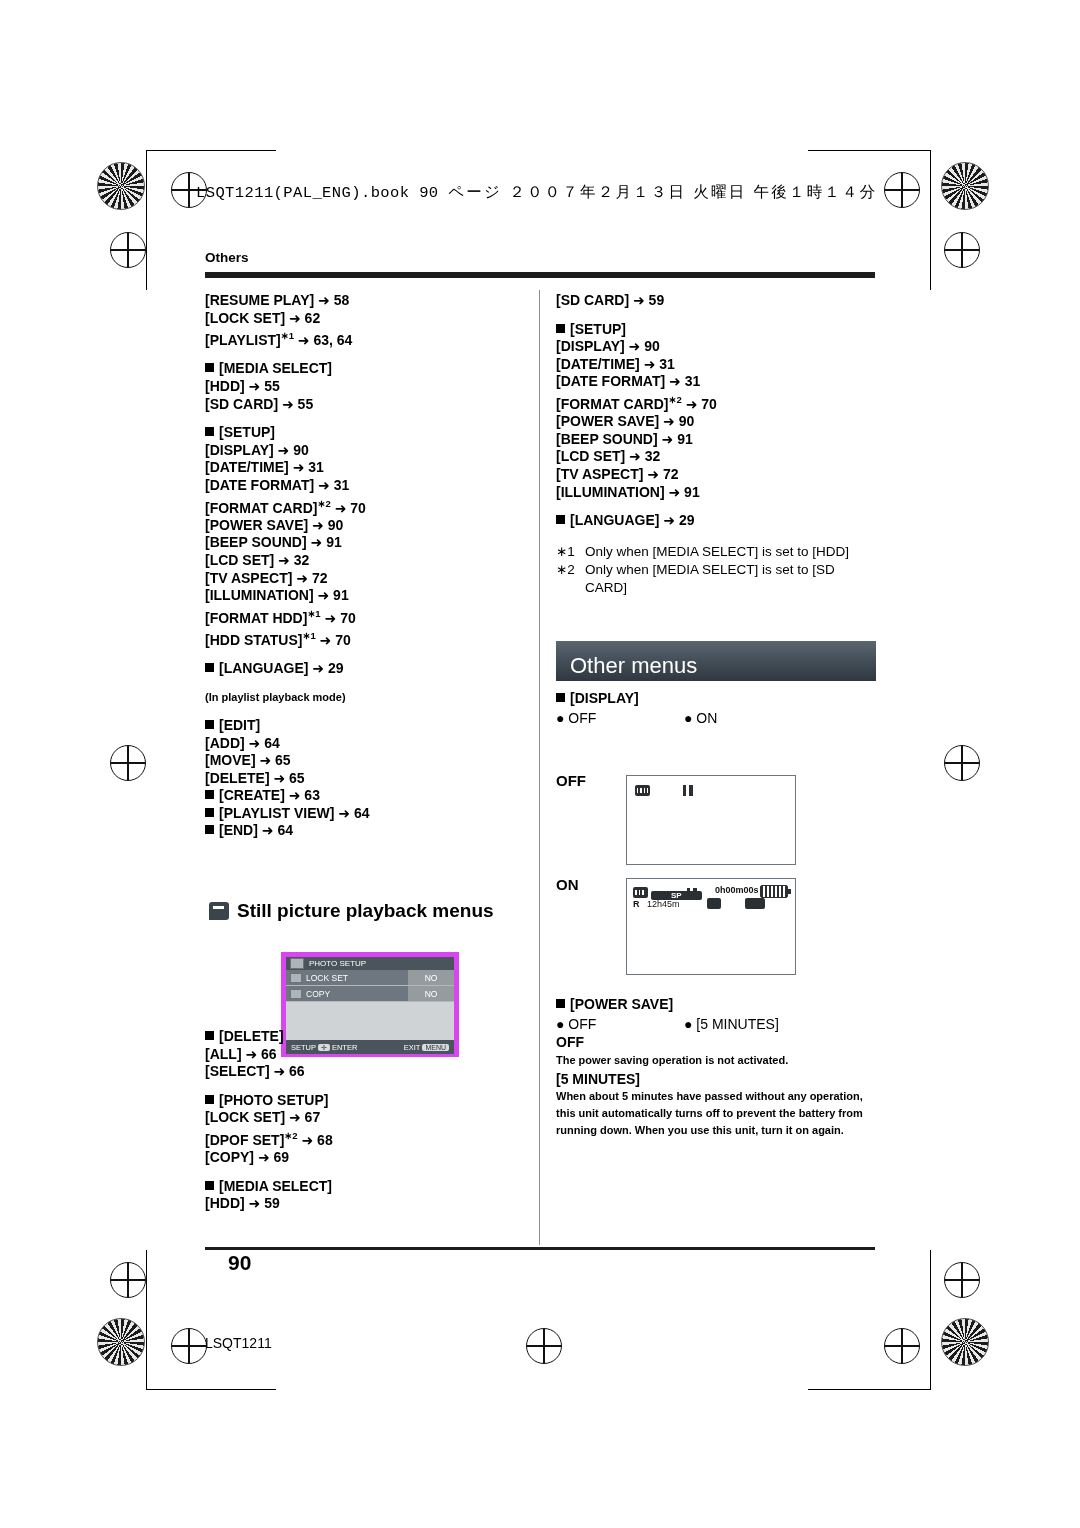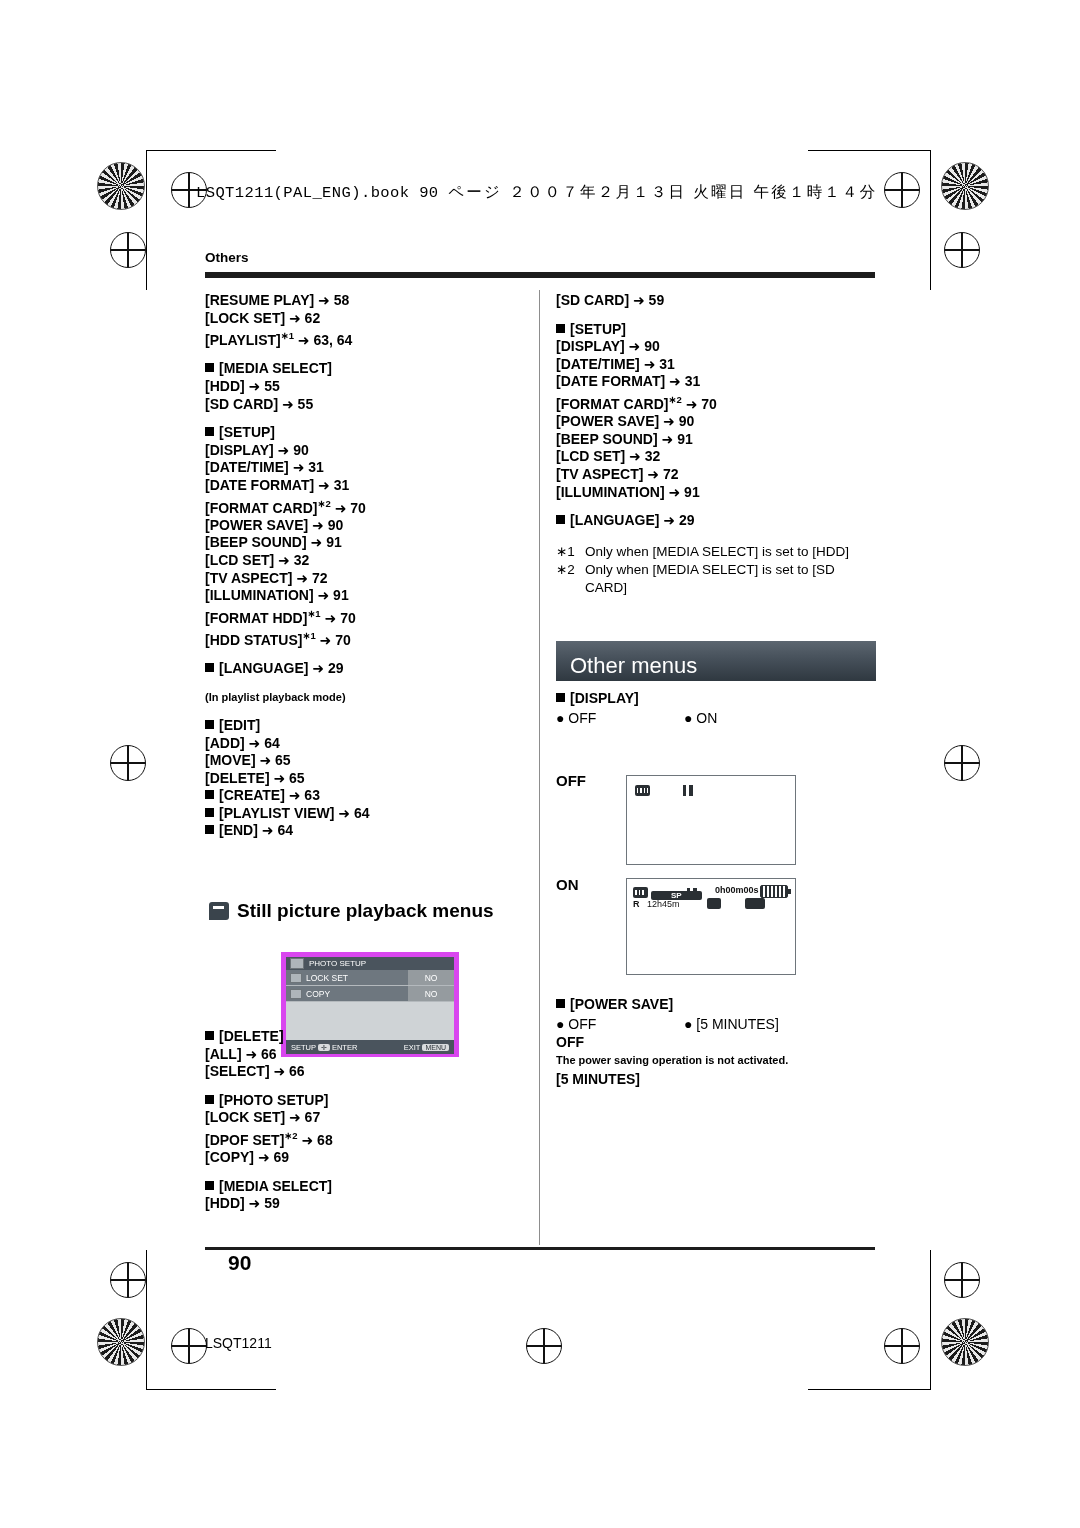--- a/index.html
+++ b/index.html
@@ -332,20 +332,21 @@
 
   <div style="position:absolute;left:556px;top:996px;width:320px;font-size:14px;line-height:17.6px;">
     <div class="item"><span class="bullet"></span><span>[POWER SAVE]</span></div>
     <div style="display:flex;margin-top:2px;">
       <div style="width:128px;">● <span>OFF</span></div>
       <div>● <span>[<span>5 MINUTES</span>]</span></div>
     </div>
     <div style="font-weight:bold;margin-top:1px;">OFF</div>
     <div class="note">The power saving operation is not activated.</div>
     <div style="font-weight:bold;margin-top:2px;">[5 MINUTES]</div>
+    <div class="note">When about 5 minutes have passed without any operation, this unit automatically turns off to prevent the battery from running down. When you use this unit, turn it on again.</div>
   </div>
 
 <div style="position: absolute; left: 205px; top: 1028px; width: 320px; font-size: 14px; line-height: 17.6px;">
       <div>
         <div class="item"><span class="bullet"></span>[DELETE]</div>
         <div class="item">[ALL] <span class="arrow">➜</span> 66</div>
         <div class="item">[SELECT] <span class="arrow">➜</span> 66</div>
       </div>
       <div class="grp">
         <div class="item"><span class="bullet"></span>[PHOTO SETUP]</div>

